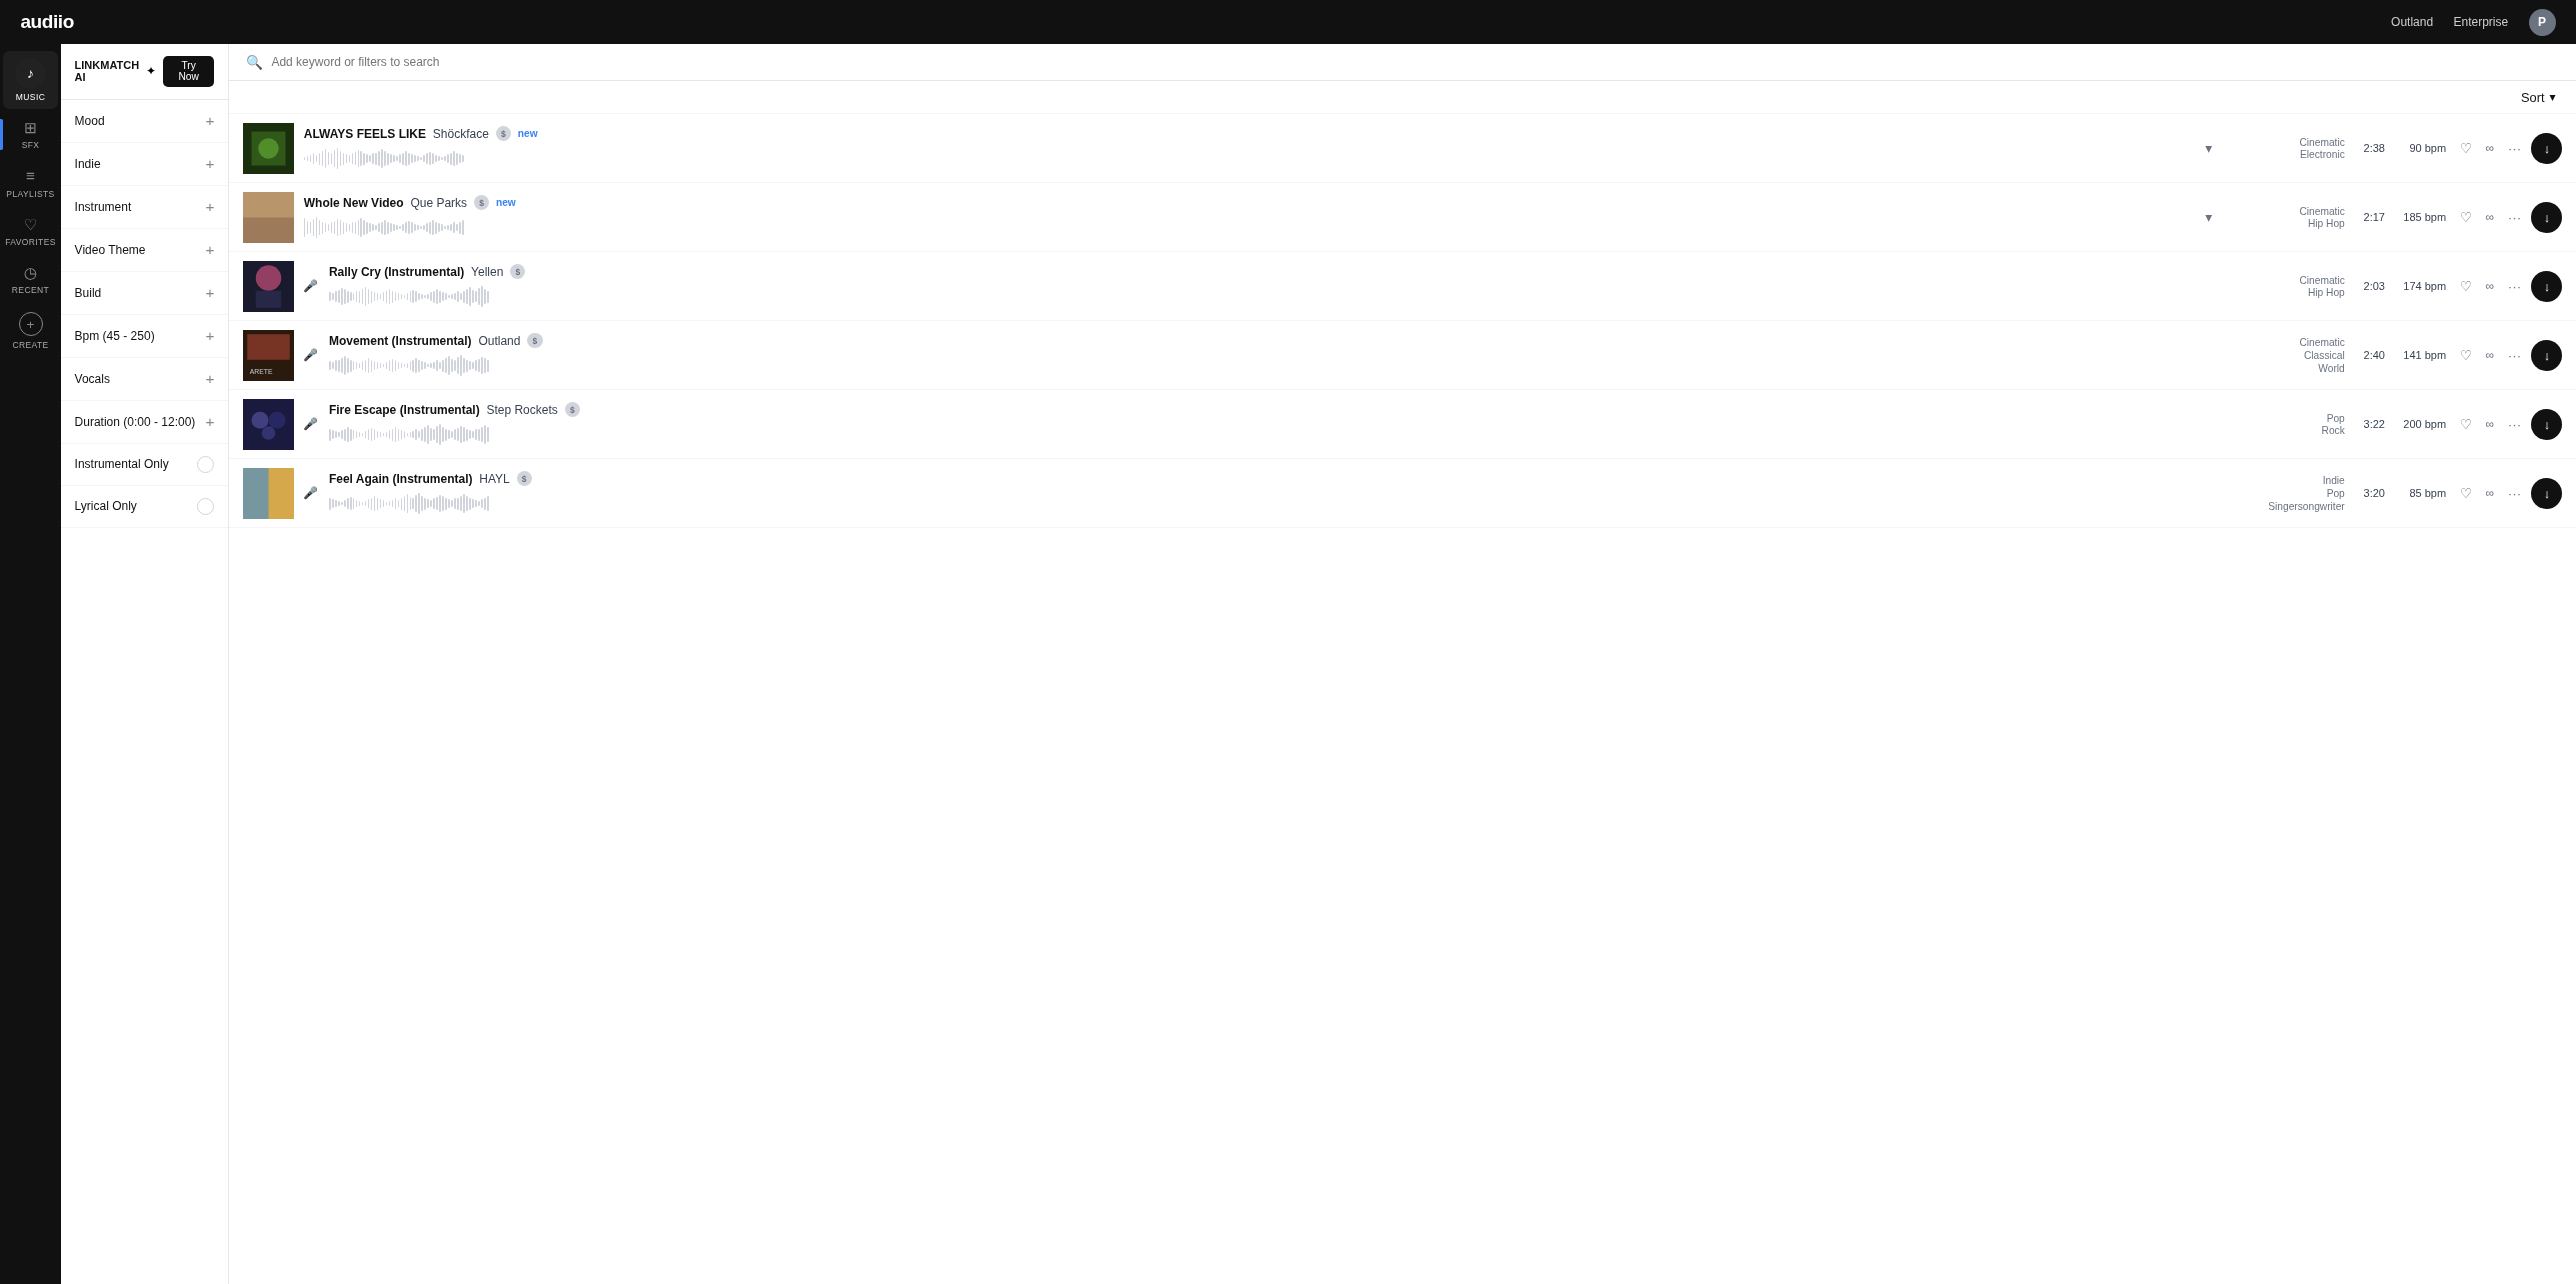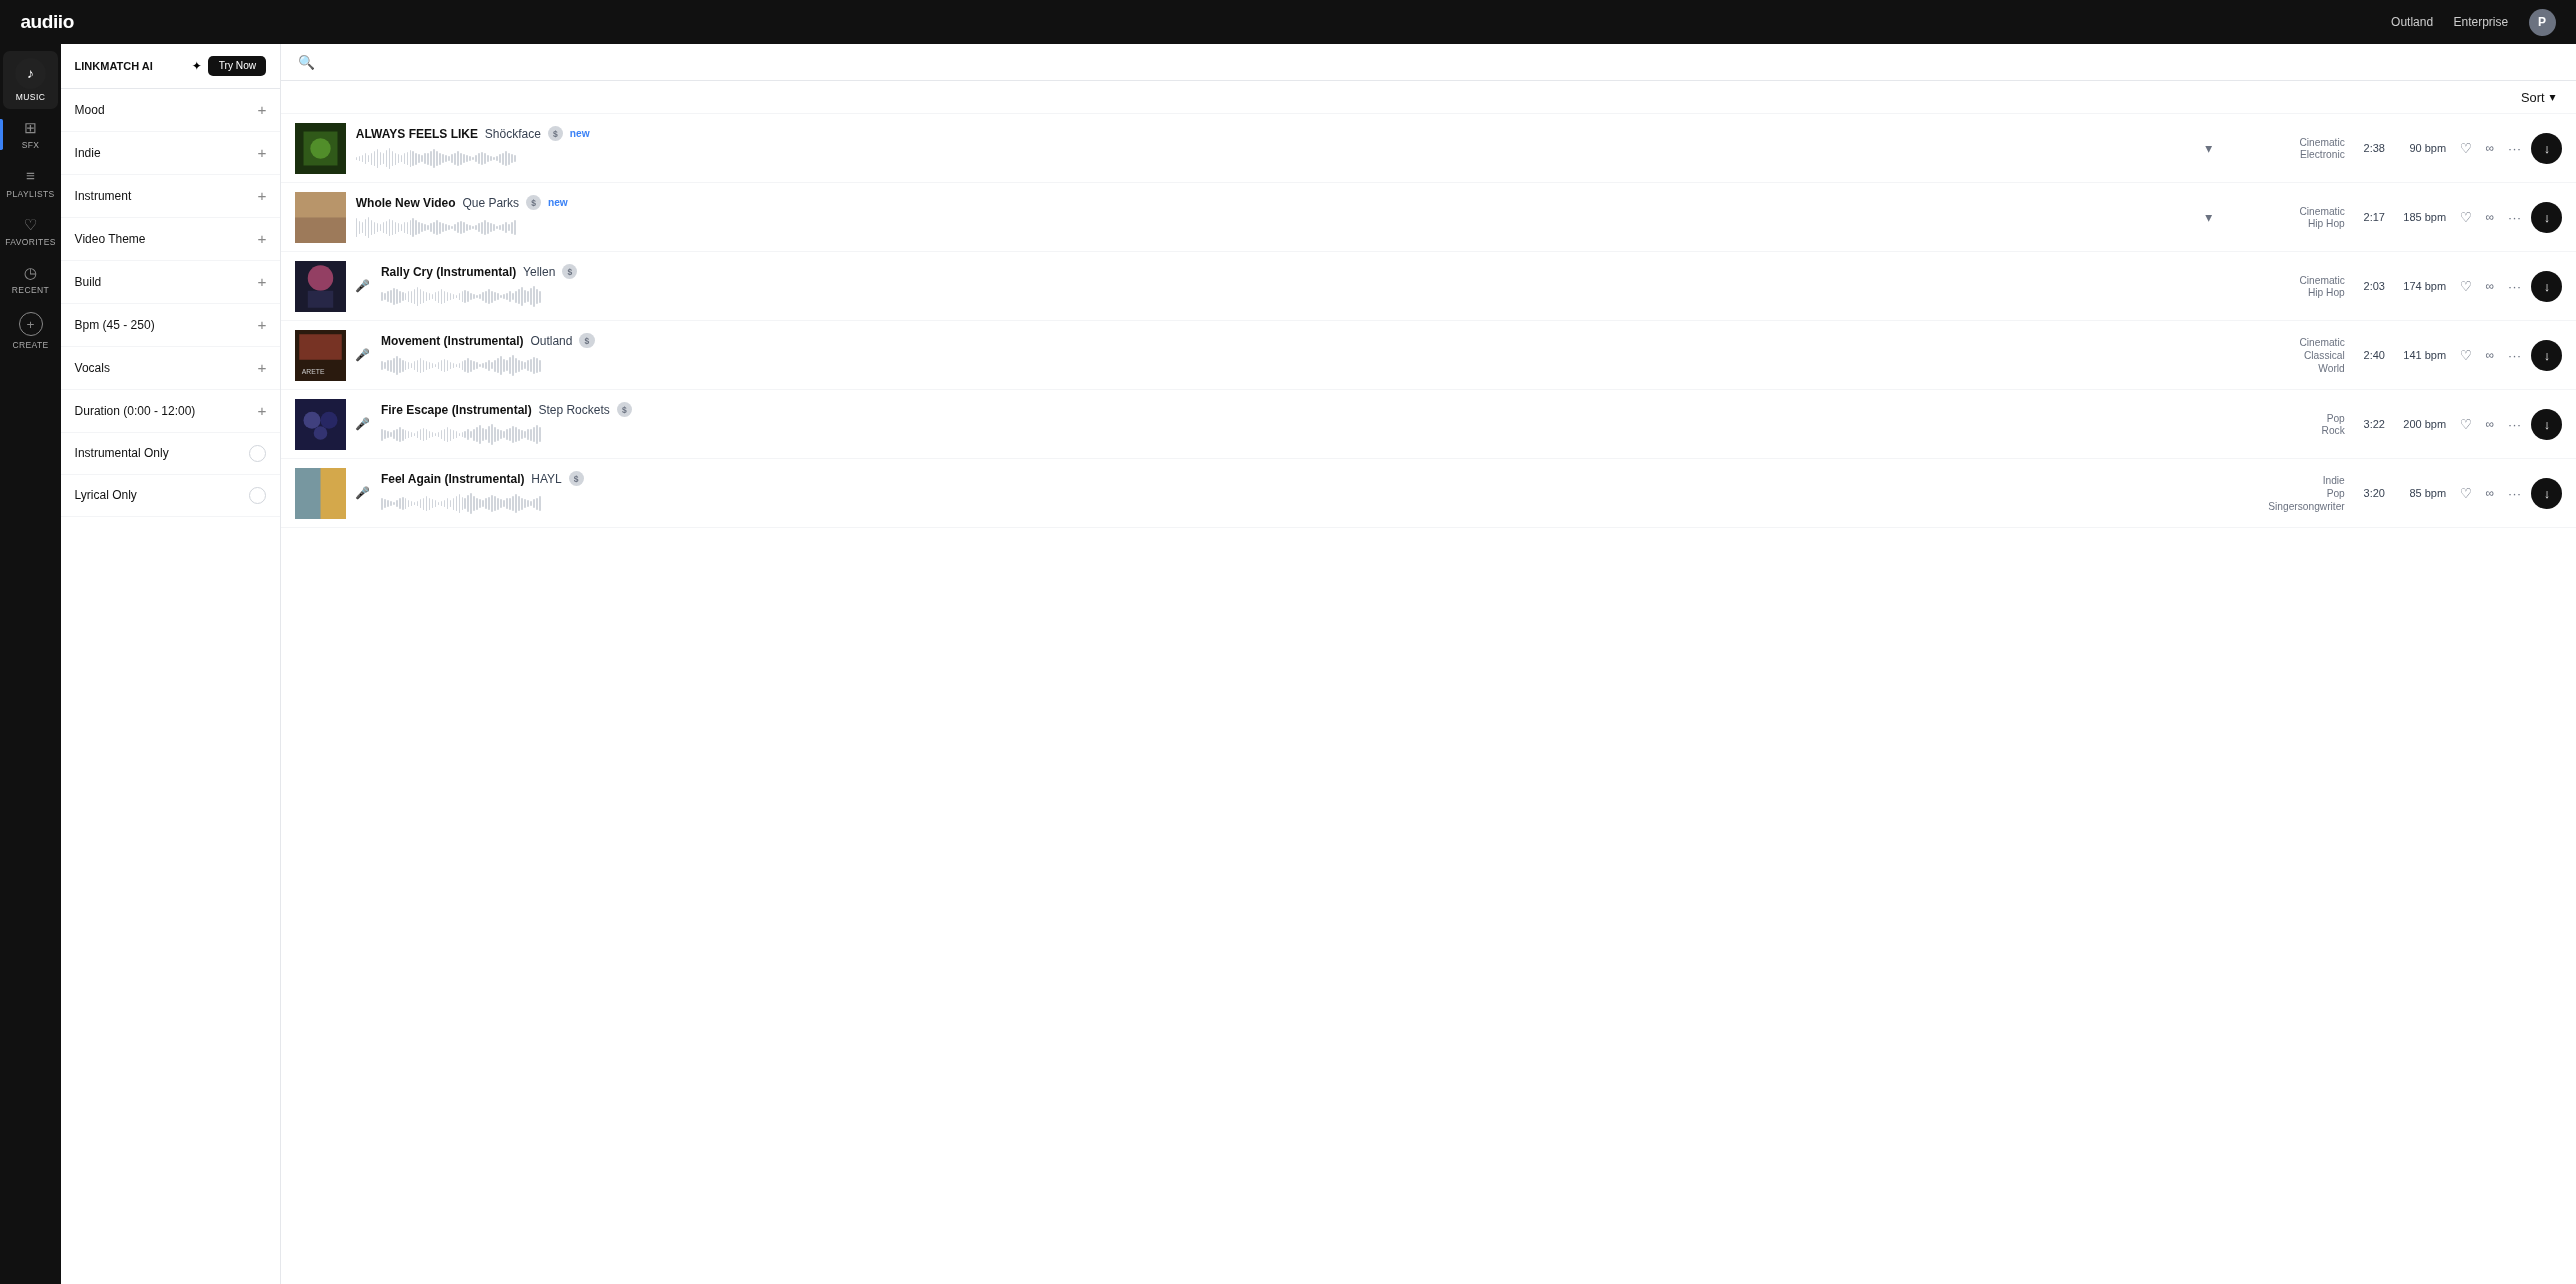--- a/index.html
+++ b/index.html
@@ -96,21 +96,21 @@
       border-radius: 50%;
       background: #222;
       display: flex;
       align-items: center;
       justify-content: center;
       font-size: 15.3px;
     }
 
     
     .filter-sidebar {
-      width: 220px;
+      width: 168px;
       background: #fff;
       border-right: 0.9px solid #e5e7eb;
       overflow-y: auto;
       flex-shrink: 0;
     }
     .linkmatch-banner {
       display: flex;
       align-items: center;
       padding: 12px 13.6px;
       border-bottom: 0.9px solid #e5e7eb;
@@ -456,20 +456,21 @@
     <div class="filter-toggle-row">
       <span class="filter-item-label">Lyrical Only</span>
       <div class="toggle-radio"></div>
     </div>
   </div>
 
   <div class="main-content">
 
     <div class="search-bar">
       <span class="search-icon">🔍</span>
+      <input class="search-input" type="text" placeholder="Add keyword or filters to search" style="">
     </div>
 
     <div class="sort-bar">
       <button class="sort-btn">
         <span>Sort</span>
         <span style="font-size:12px;">▾</span>
       </button>
     </div>
 
     <div class="tracks-list" id="tracks-container">

